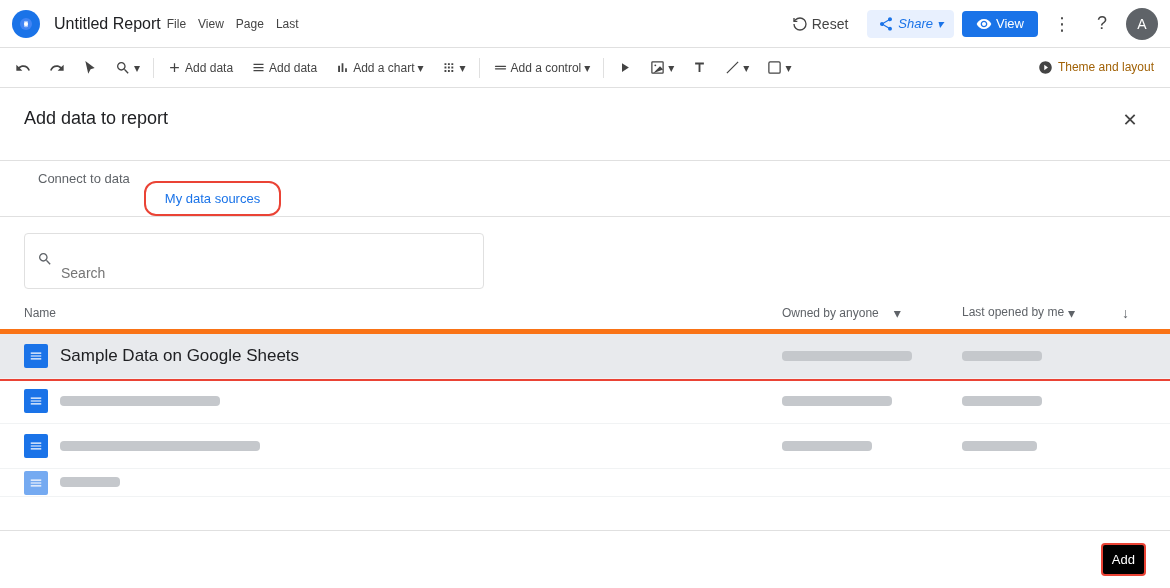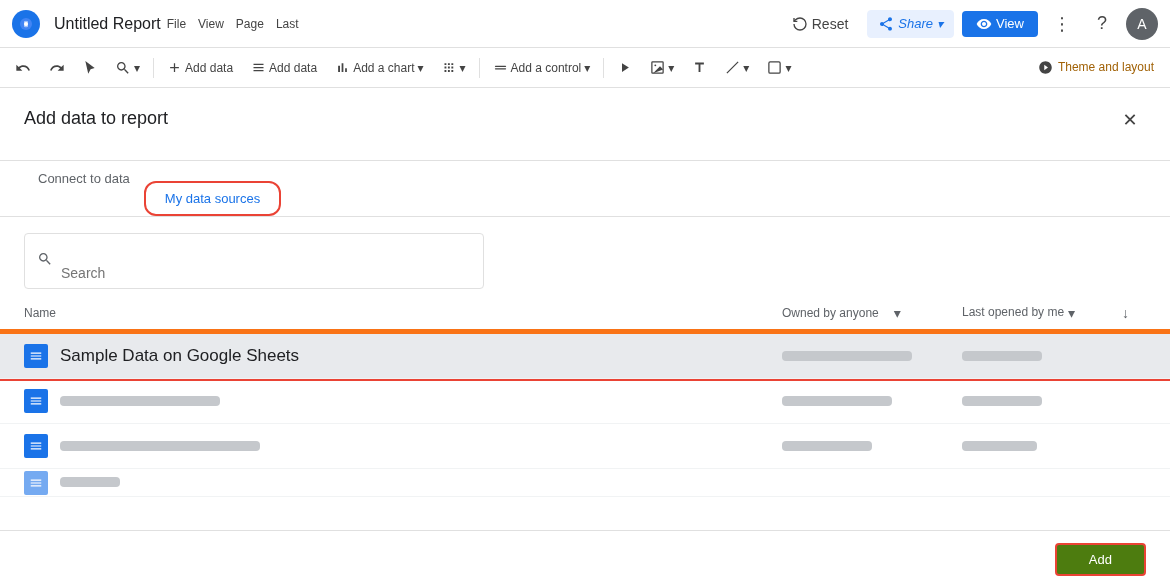--- a/index.html
+++ b/index.html
@@ -170,22 +170,22 @@
     .row-placeholder { height: 10px; border-radius: 4px; background: #c5c8cc; display: inline-block; }
     .row-owned { width: 180px; }
     .row-opened { width: 160px; }
 
     
     .dialog-footer {
       display: flex; justify-content: flex-end; padding: 12px 24px;
       border-top: 1px solid #e0e0e0;
     }
     .btn-add {
-      font-size: 13px; color: #fff; background: #4d7c0f;
-      border: 2px solid #ea4335; border-radius: 4px; padding: 7px 32px; cursor: pointer; font-weight: 500;
+      font-size: 13px; color: #fff; background: #000000;
+      border: 2px solid #ea4335; border-radius: 4px; padding: 7px 9px; cursor: pointer; font-weight: 500;
     }
 
     .chevron { font-size: 14px; color: #5f6368; }
     .sort-arrow { font-size: 14px; color: #5f6368; }
   </style>
 </head>
 <body>
 
 <div class="top-bar">
   <div class="app-icon">

